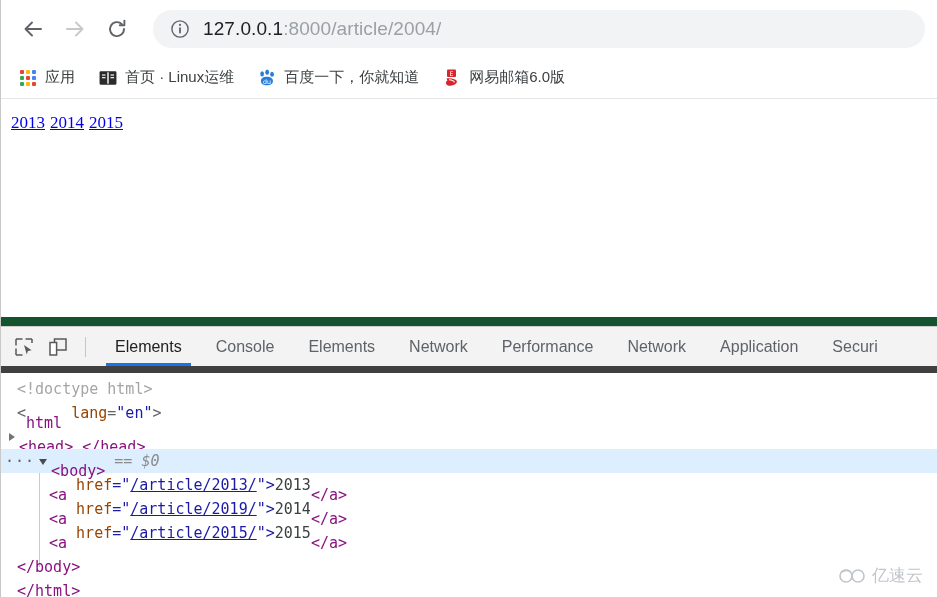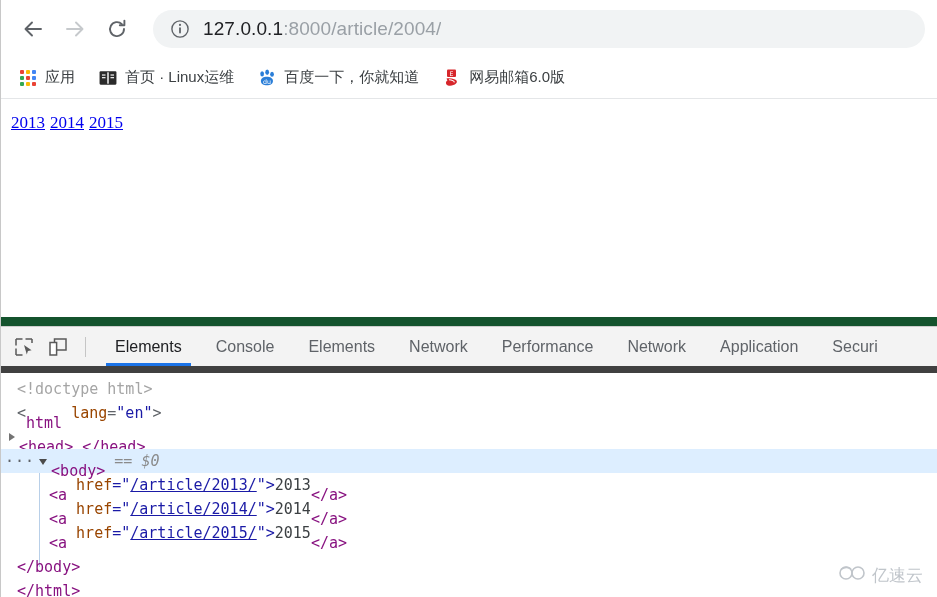--- a/index.html
+++ b/index.html
@@ -258,20 +258,21 @@
     width: 1px;
     height: 96px;
     background: #b8cfe8;
   }
 
   
   .watermark {
     position: absolute;
     right: 14px; bottom: 10px;
     display: flex;
+    align-items: center;
     opacity: 0.62;
     pointer-events: none;
   }
   .wm-text {
     font-size: 17px;
     color: #9aa2ab;
     margin-left: 4px;
     font-family: "DejaVu Sans", sans-serif;
   }
 </style>
@@ -449,21 +450,21 @@
 
       <div class="dom-row selected" style="padding-left:4px">
         <span class="ellipsis-dots">···</span><span class="tri tri-down" style="margin-left:4px"></span><span class="tw">&lt;body&gt;</span><span class="punct"> </span><span class="dollar">== $0</span>
       </div>
 
       <div class="dom-row" style="padding-left:48px">
         <span class="tw">&lt;a </span><span class="pk">href</span><span class="av">="</span><span class="av" style="text-decoration:underline">/article/2013/</span><span class="av">"&gt;</span><span class="txt">2013</span><span class="tw">&lt;/a&gt;</span>
       </div>
 
       <div class="dom-row" style="padding-left:48px">
-        <span class="tw">&lt;a </span><span class="pk">href</span><span class="av">="</span><span class="av" style="text-decoration:underline">/article/2014/</span><span class="av">"&gt;</span><span class="txt">2014</span><span class="tw">&lt;/a&gt;</span>
+        <span class="tw">&lt;a </span><span class="pk">href</span><span class="av">="</span><span class="av" style="text-decoration:underline">/article/2019/</span><span class="av">"&gt;</span><span class="txt">2014</span><span class="tw">&lt;/a&gt;</span>
       </div>
 
       <div class="dom-row" style="padding-left:48px">
         <span class="tw">&lt;a </span><span class="pk">href</span><span class="av">="</span><span class="av" style="text-decoration:underline">/article/2015/</span><span class="av">"&gt;</span><span class="txt">2015</span><span class="tw">&lt;/a&gt;</span>
       </div>
 
       <div class="dom-row" style="">
         <span class="tw">&lt;/body&gt;</span>
       </div>
 

